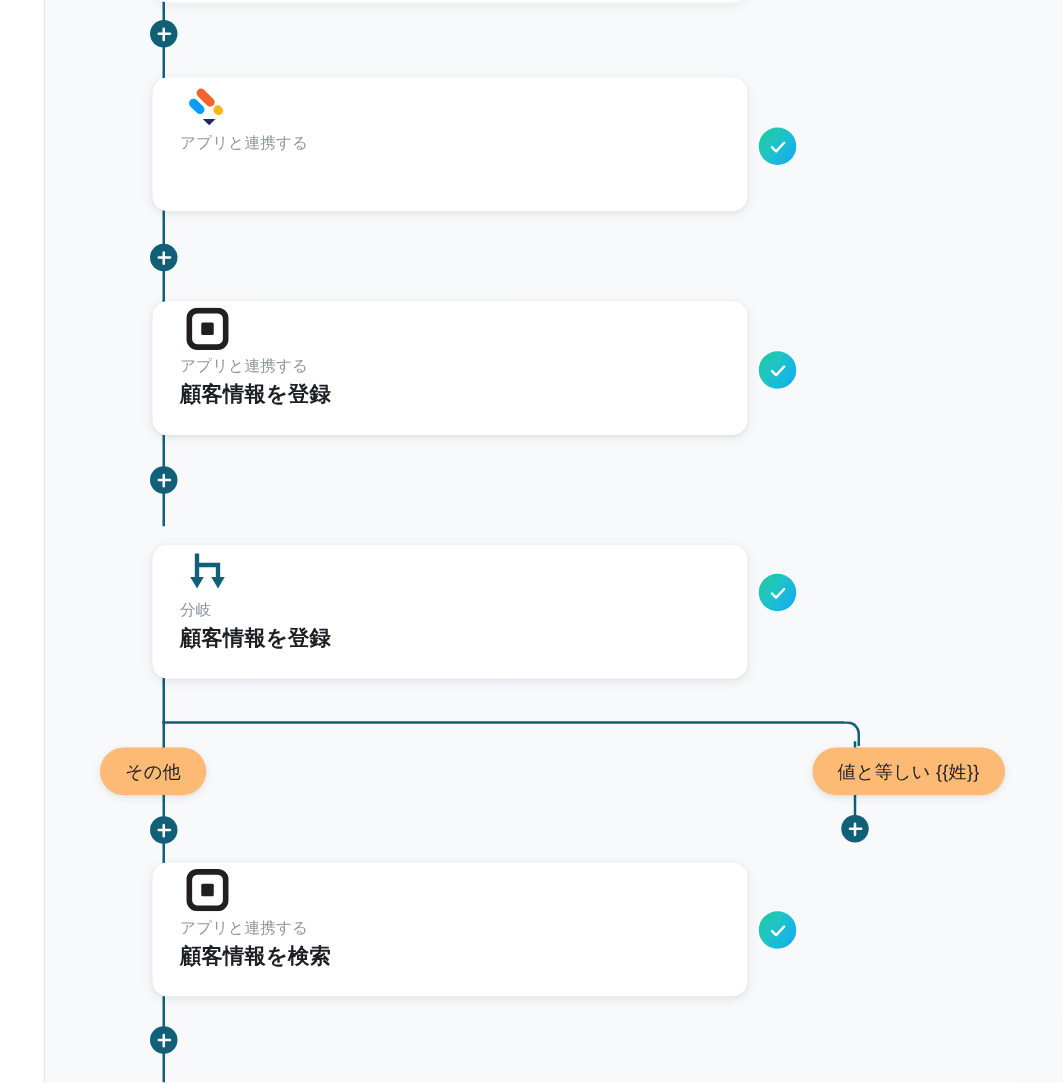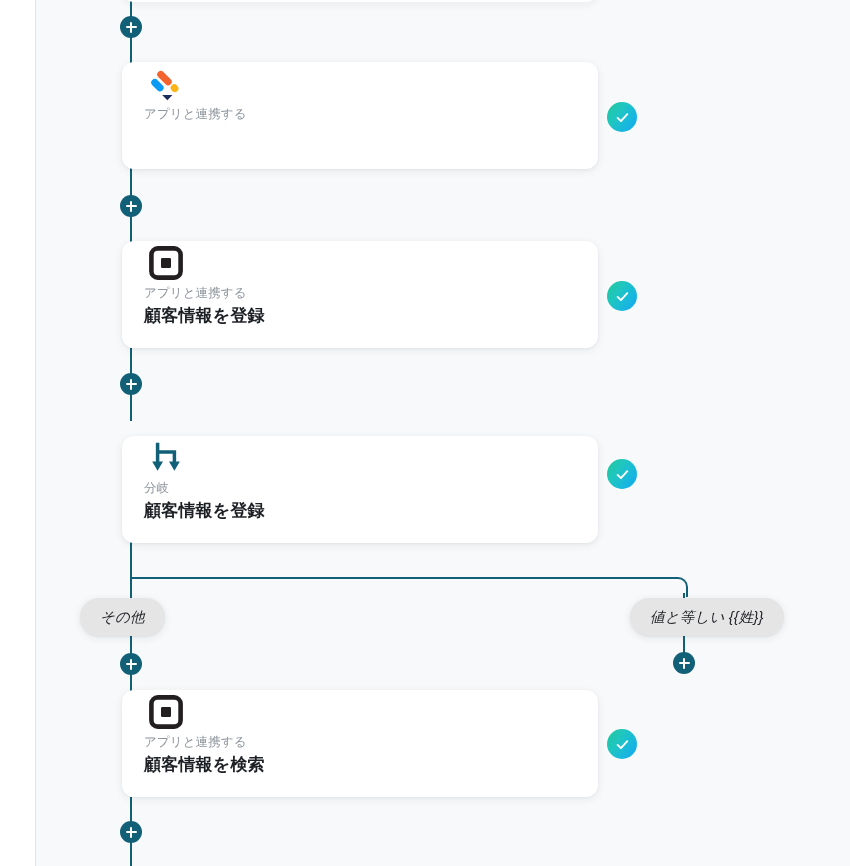--- a/index.html
+++ b/index.html
@@ -155,36 +155,35 @@
     align-items: center;
     justify-content: center;
     z-index: 5;
     cursor: pointer;
   }
 
   
   .branch-pill {
     position: absolute;
     height: 38px;
-    background: #e5e5e5;
+    background: #fdba74;
     border-radius: 19px;
     box-shadow: 0 2px 8px rgba(16, 30, 54, 0.09),
                 0 1px 2px rgba(16, 30, 54, 0.05);
     display: flex;
     align-items: center;
     justify-content: center;
     padding: 0 20px;
     font-size: 14.5px;
     color: #1c1f23;
     letter-spacing: 0.2px;
     white-space: nowrap;
     z-index: 7;
     cursor: pointer;
     box-sizing: border-box;
-    font-style: italic;
   }
 
   
   .top-stub-shadow {
     position: absolute;
     left: 86px;
     top: -10px;
     width: 476px;
     height: 12px;
     border-radius: 0 0 12px 12px;
@@ -289,21 +288,21 @@
         <div class="card-title">顧客情報を登録</div>
       </div>
     </div>
     <div class="status-badge" style="top:459px;">
       <svg width="17" height="17" viewBox="0 0 17 17" xmlns="http://www.w3.org/2000/svg">
         <path d="M3.6 8.9 L6.9 12.1 L13.3 5.2" fill="none" stroke="#ffffff" stroke-width="1.9" stroke-linecap="round" stroke-linejoin="round"></path>
       </svg>
     </div>
 
     <div class="branch-pill" style="left:44px; top:598px;">その他</div>
-    <div class="branch-pill" style="left:594px; top:598px;">値と等しい {{姓}}</div>
+    <div class="branch-pill" style="left:614px; top:598px;">値と等しい {{姓}}</div>
 
     <div class="step-card" style="top:690px;">
       <div class="card-icon">
         <svg width="34" height="34" viewBox="0 0 34 34" xmlns="http://www.w3.org/2000/svg">
           <rect x="2.4" y="2.4" width="29.2" height="29.2" rx="6.4" fill="none" stroke="#231f20" stroke-width="4.6"></rect>
           <rect x="12.0" y="12.0" width="10.0" height="10.0" rx="1.2" fill="#231f20"></rect>
         </svg>
       </div>
       <div class="card-text">
         <div class="card-kicker">アプリと連携する</div>

